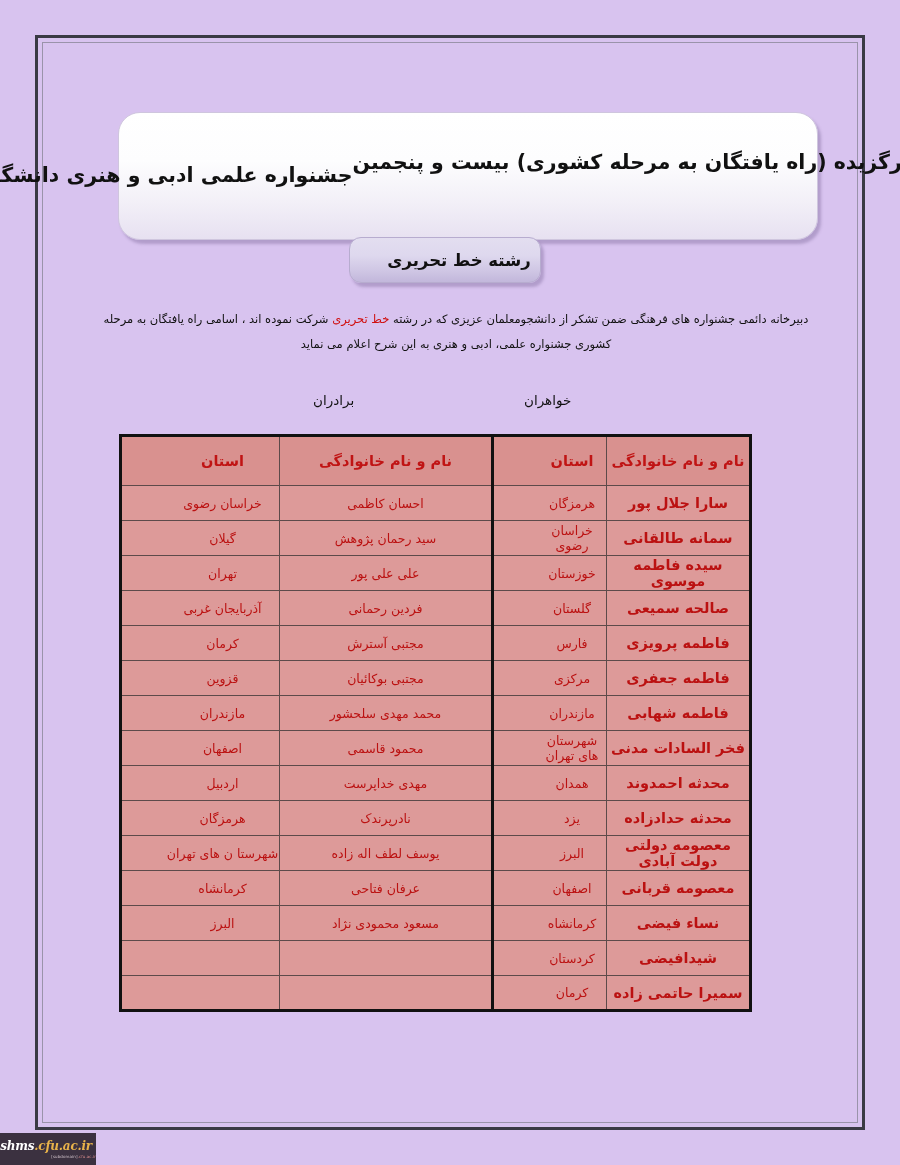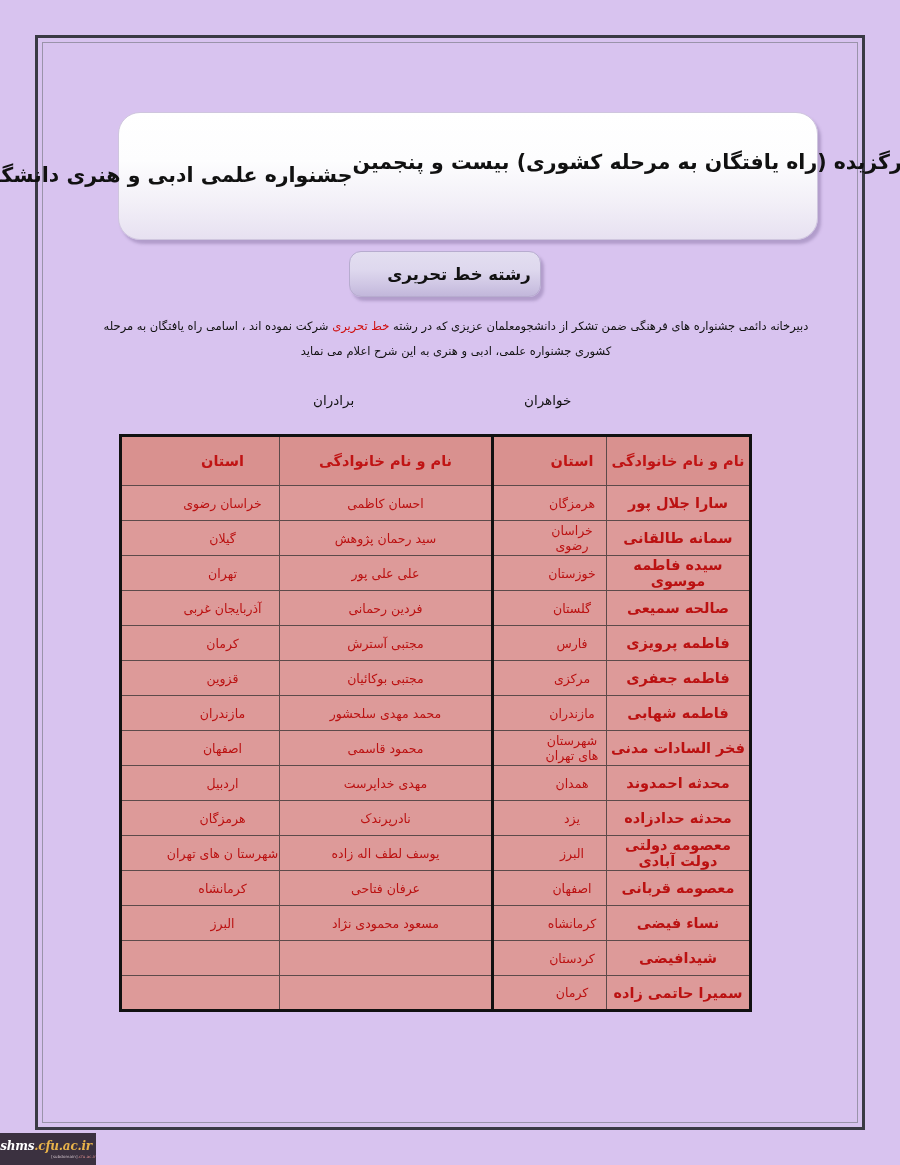--- a/index.html
+++ b/index.html
@@ -71,21 +71,21 @@
     text-align: center;
     white-space: nowrap;
     direction: rtl;
   }
   .title-line.l1 { margin-bottom: 26px; }
 
   
   .category-pill {
     position: absolute;
     left: 349px;
-    top: 251px;
+    top: 237px;
     width: 192px;
     height: 46px;
     border-radius: 12px;
     background: linear-gradient(to bottom, #e3def0 0%, #ded8ee 40%, #cfc6e4 75%, #c2b7db 100%);
     box-shadow: 3px 4px 3px rgba(120,100,150,0.40);
     border: 1px solid #b7accf;
     box-sizing: border-box;
     display: flex;
     align-items: center;
     justify-content: center;
@@ -96,21 +96,21 @@
     font-weight: bold;
     font-size: 16.5px;
     direction: rtl;
     white-space: nowrap;
   }
 
   
   .intro {
     position: absolute;
     left: 100px;
-    top: 314px;
+    top: 307px;
     width: 712px;
     direction: rtl;
     text-align: center;
     color: #111111;
     font-size: 11.5px;
     line-height: 2.15;
   }
   .intro .hl {
     color: #d01010;
   }

